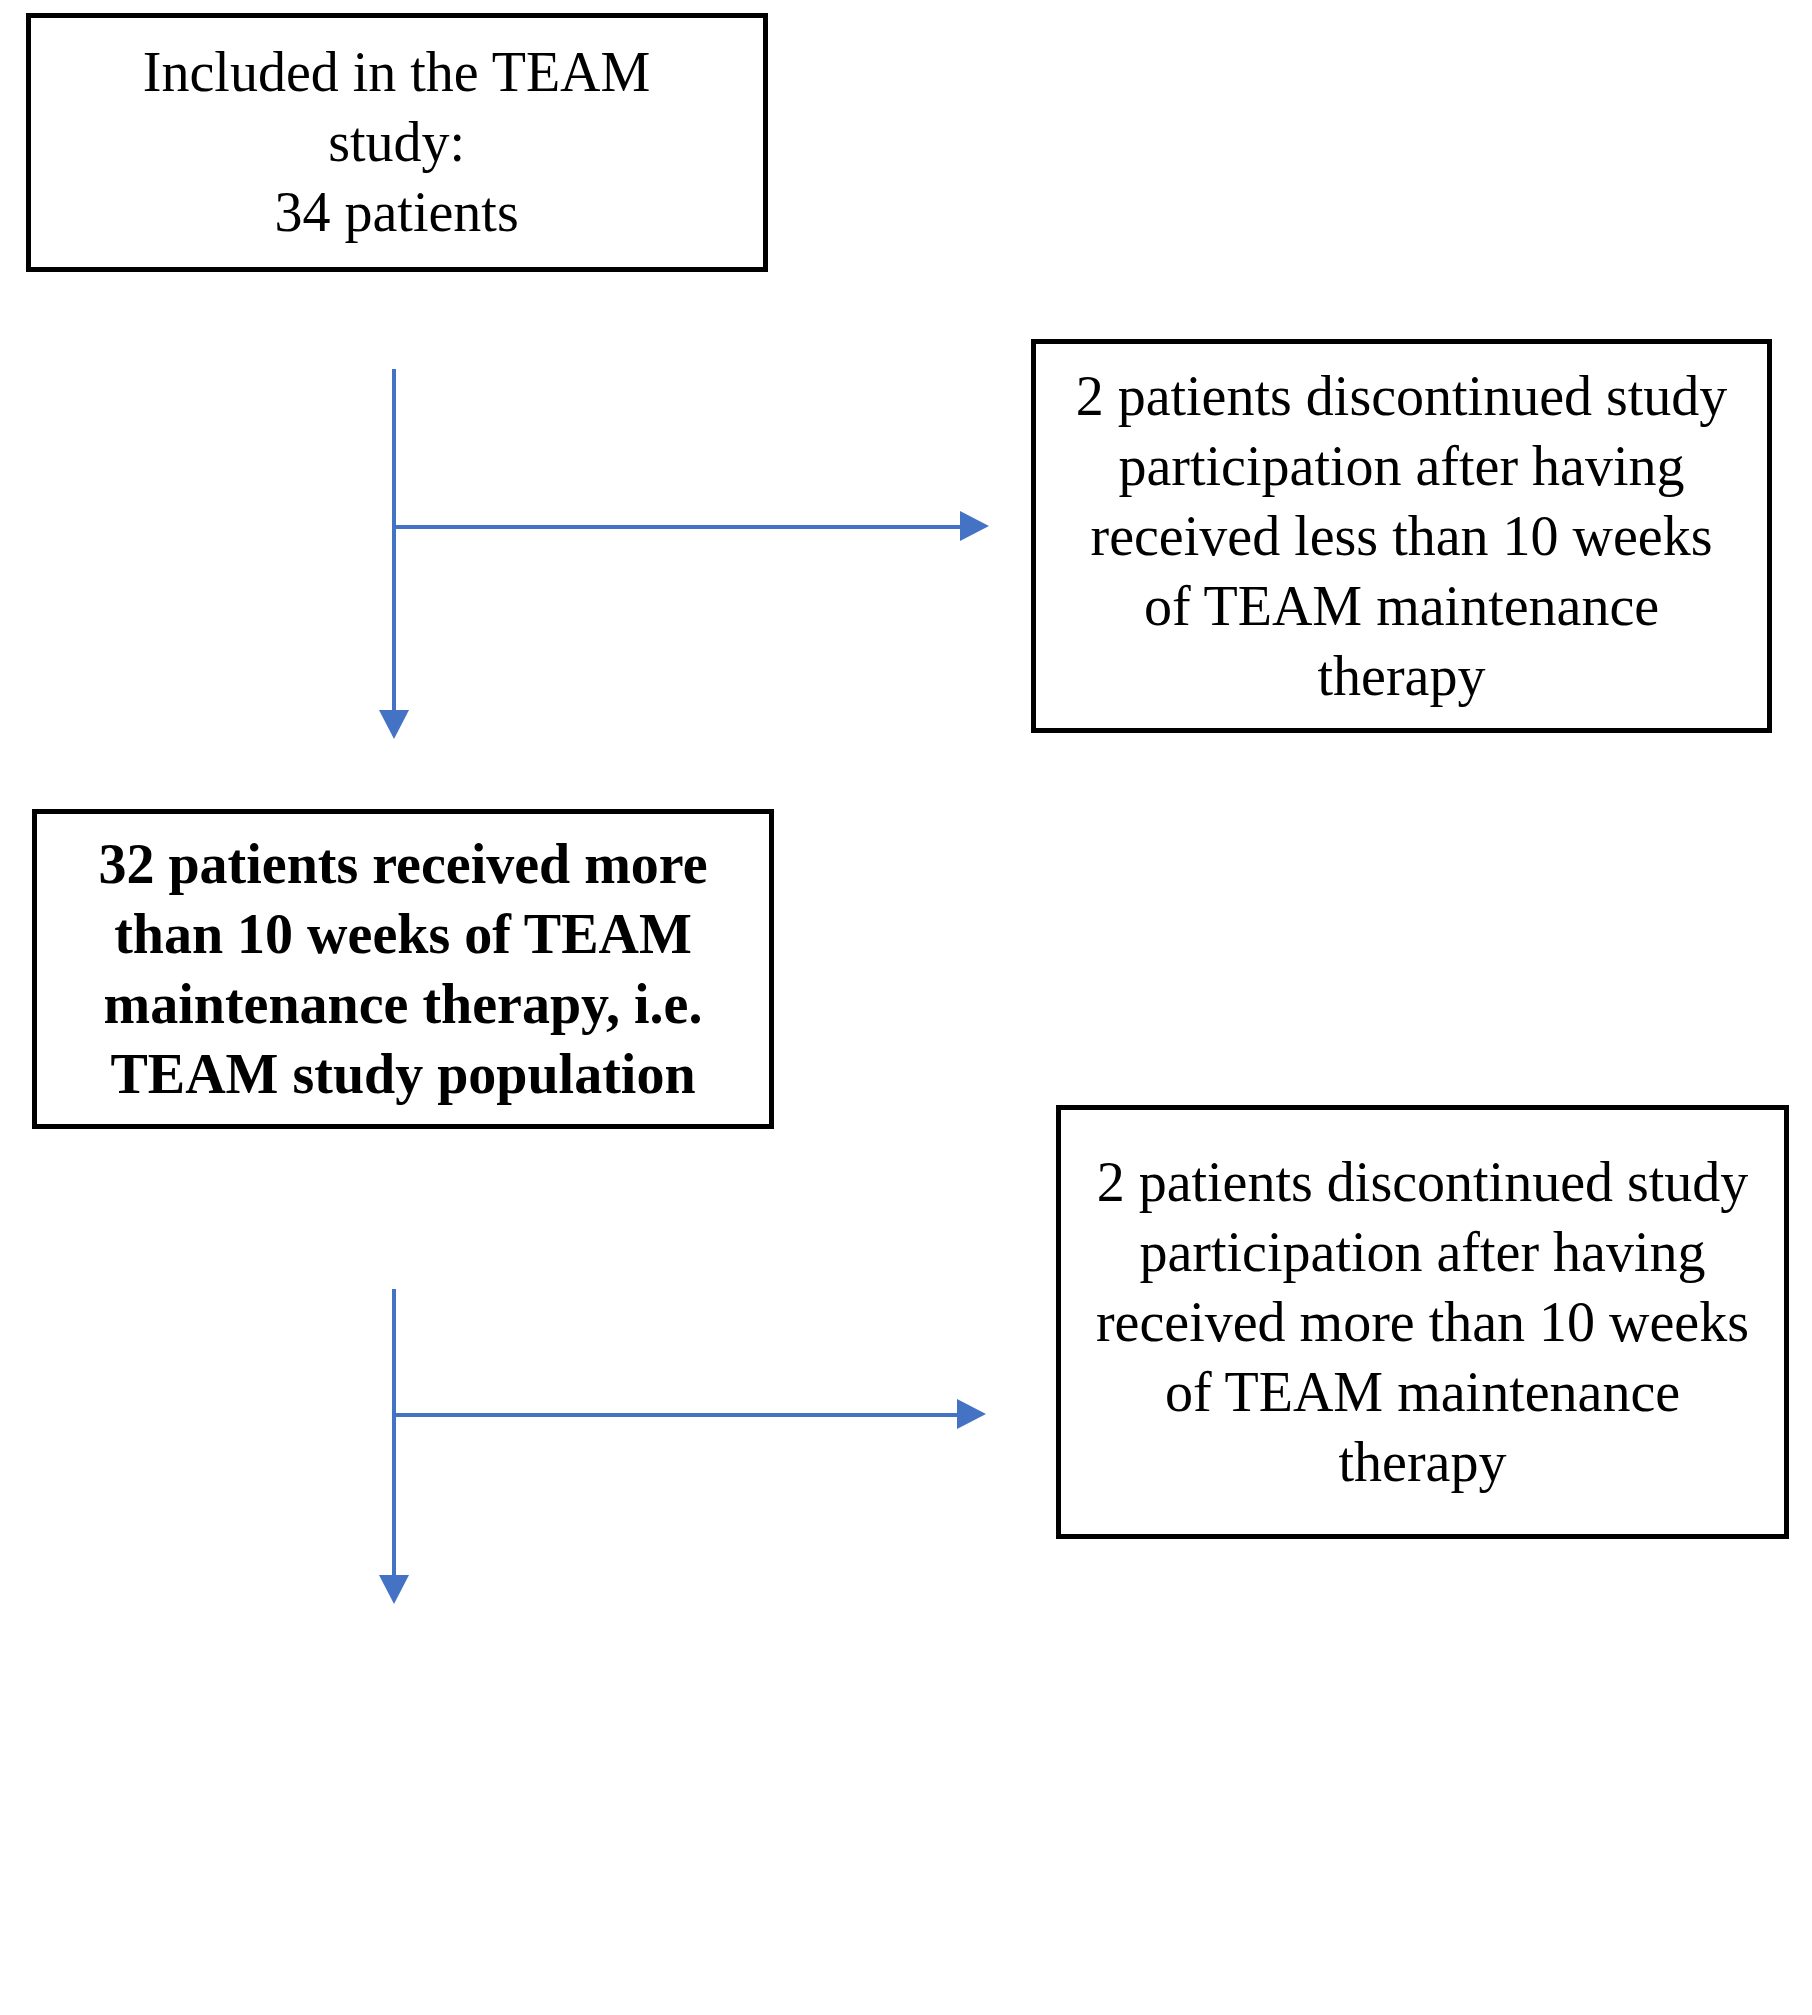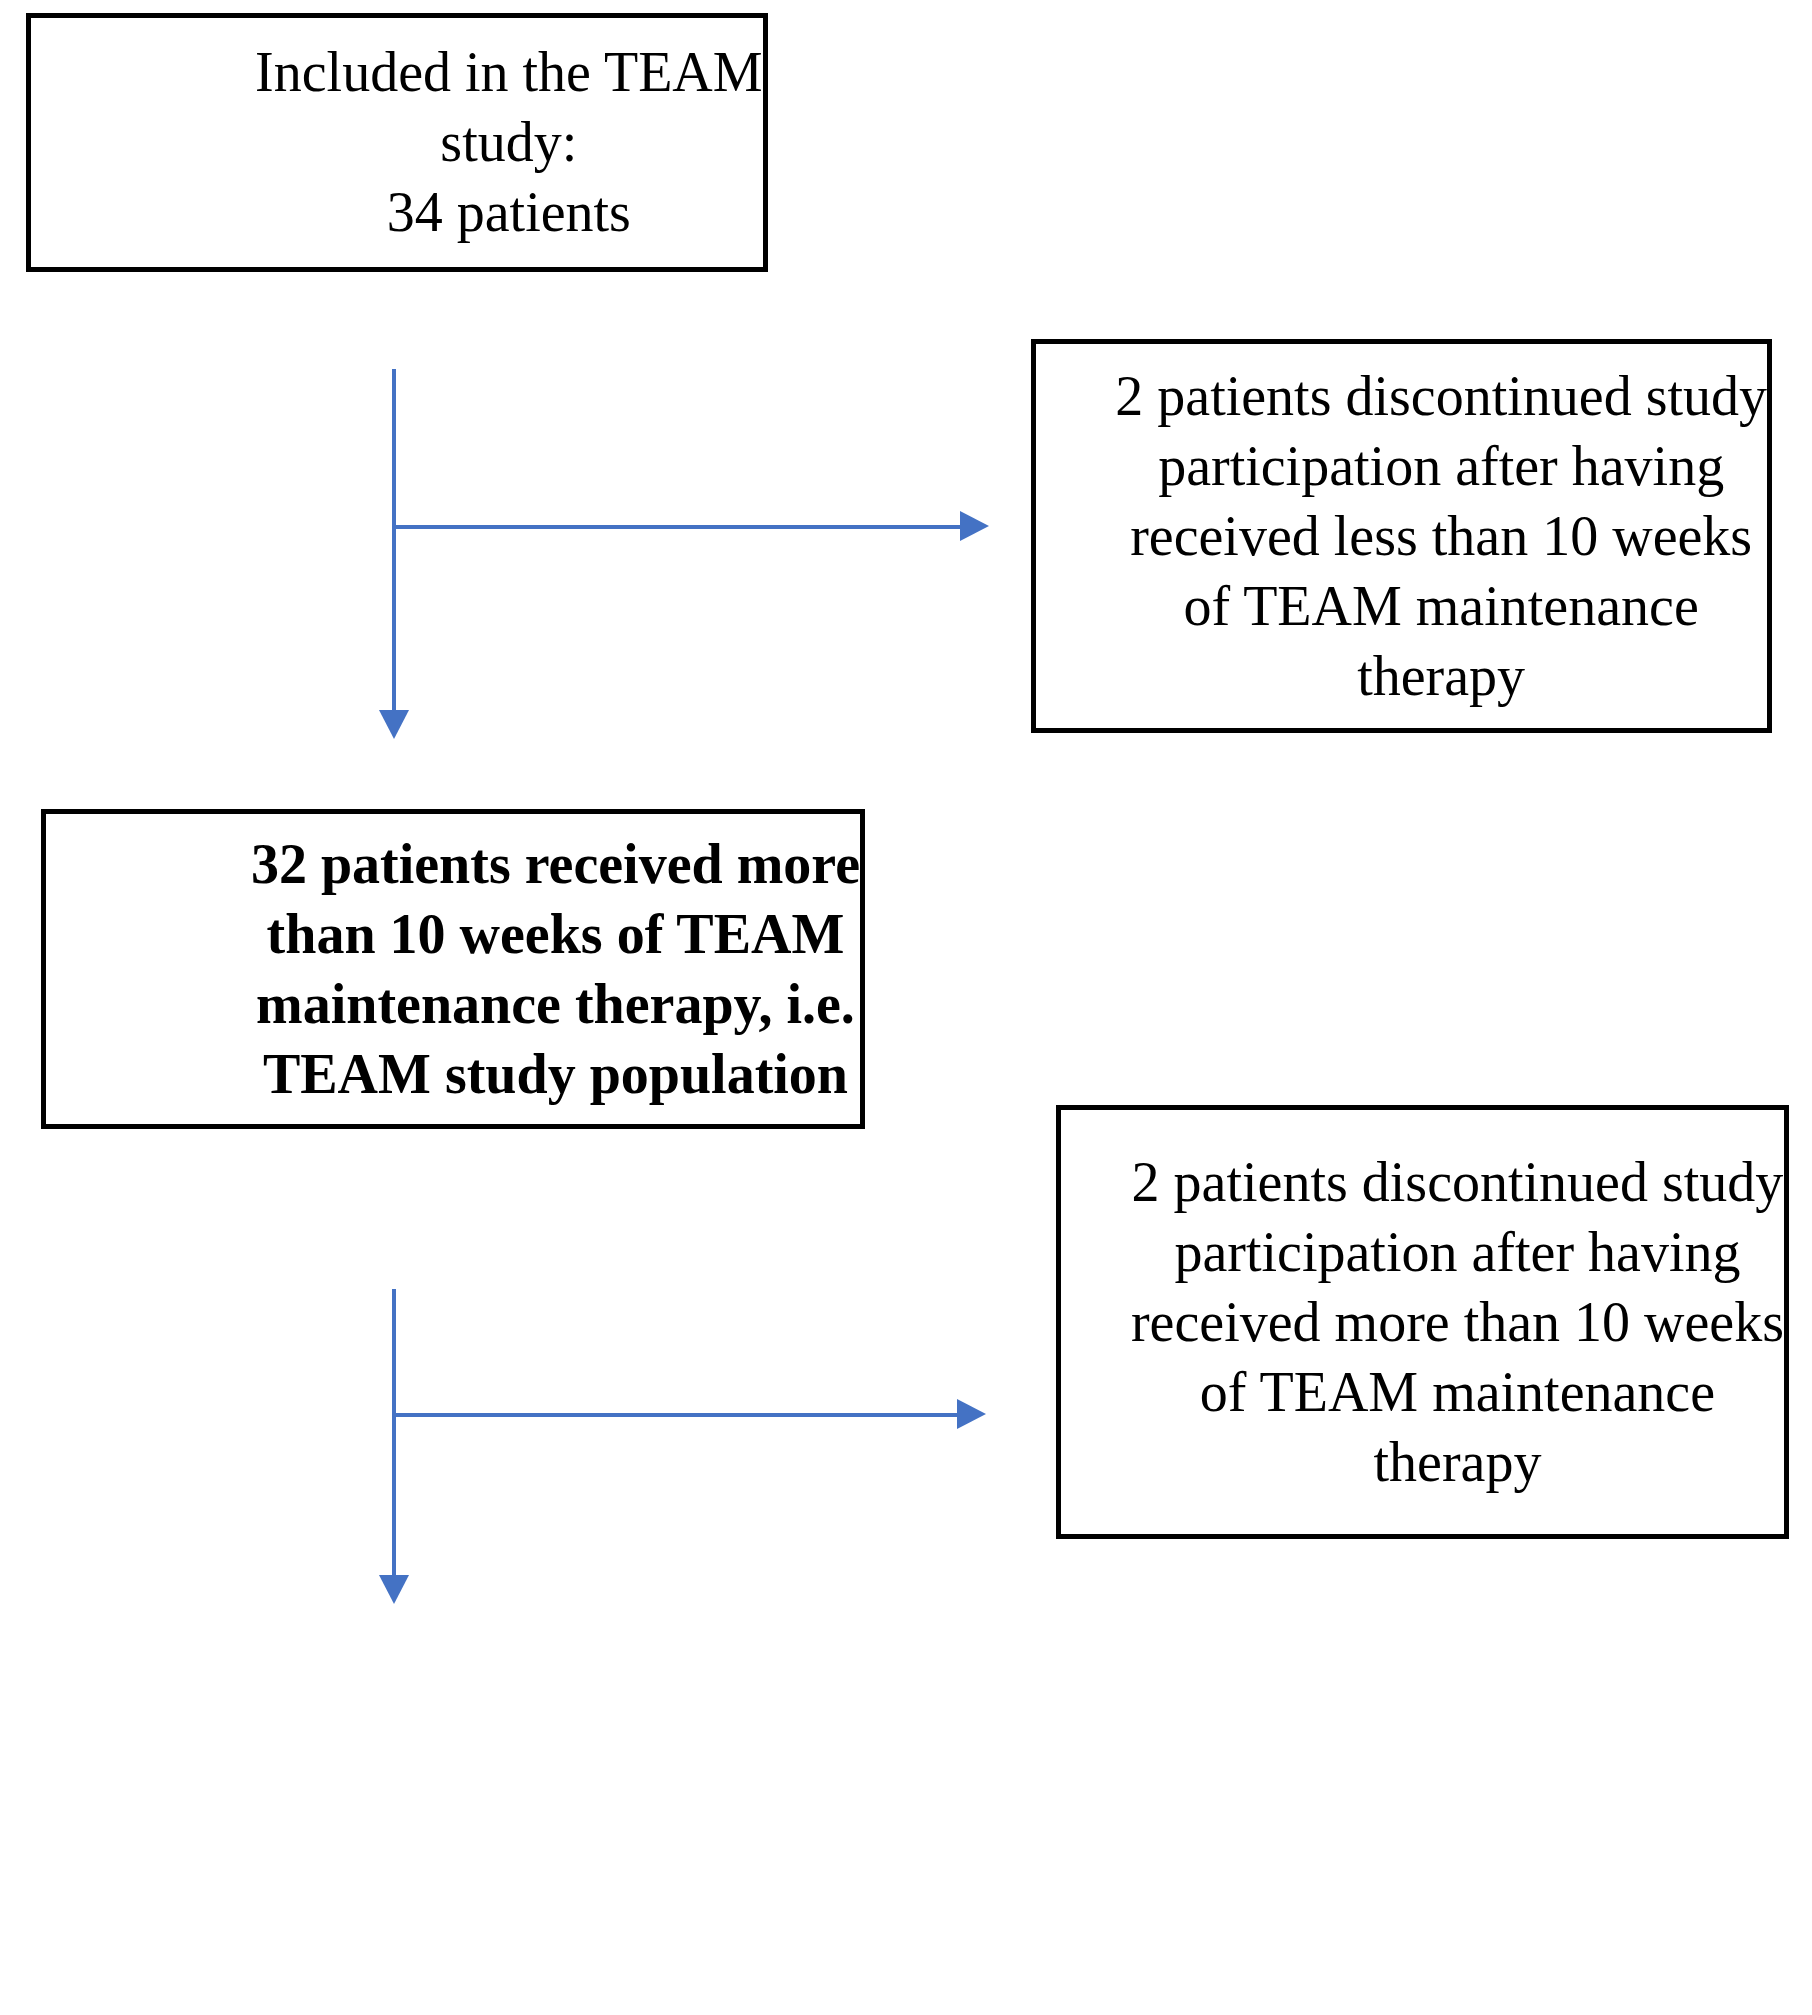--- a/index.html
+++ b/index.html
@@ -22,21 +22,21 @@
     color: var(--text);
     overflow: hidden;
   }
   .box {
     position: absolute;
     box-sizing: border-box;
     border: 5.8px solid var(--border);
     background: var(--background);
     display: flex;
     align-items: center;
-    justify-content: flex-end;
+    justify-content: center;
     text-align: center;
   }
   .box .txt {
     white-space: pre-line;
     font-size: 56px;
     line-height: 70px;
   }
   .box.bold .txt {
     font-weight: bold;
   }
@@ -78,21 +78,21 @@
   <div class="arrowhead-right" style="left:960px; top:511px;"></div>
 
   <div class="box" style="left:1031px; top:339px; width:741px; height:394px;">
     <div class="txt">2 patients discontinued study
 participation after having
 received less than 10 weeks
 of TEAM maintenance
 therapy</div>
   </div>
 
-  <div class="box bold" style="left:41px; top:809px; width:824px; height:320px;">
+  <div class="box bold" style="left:32px; top:809px; width:742px; height:320px;">
     <div class="txt">32 patients received more
 than 10 weeks of TEAM
 maintenance therapy, i.e.
 TEAM study population</div>
   </div>
 
   <div class="vline" style="left:392px; top:1289px; height:286px;"></div>
   <div class="arrowhead-down" style="left:379px; top:1575px;"></div>
   <div class="hline" style="left:394px; top:1413px; width:563px;"></div>
   <div class="arrowhead-right" style="left:957px; top:1399px;"></div>

